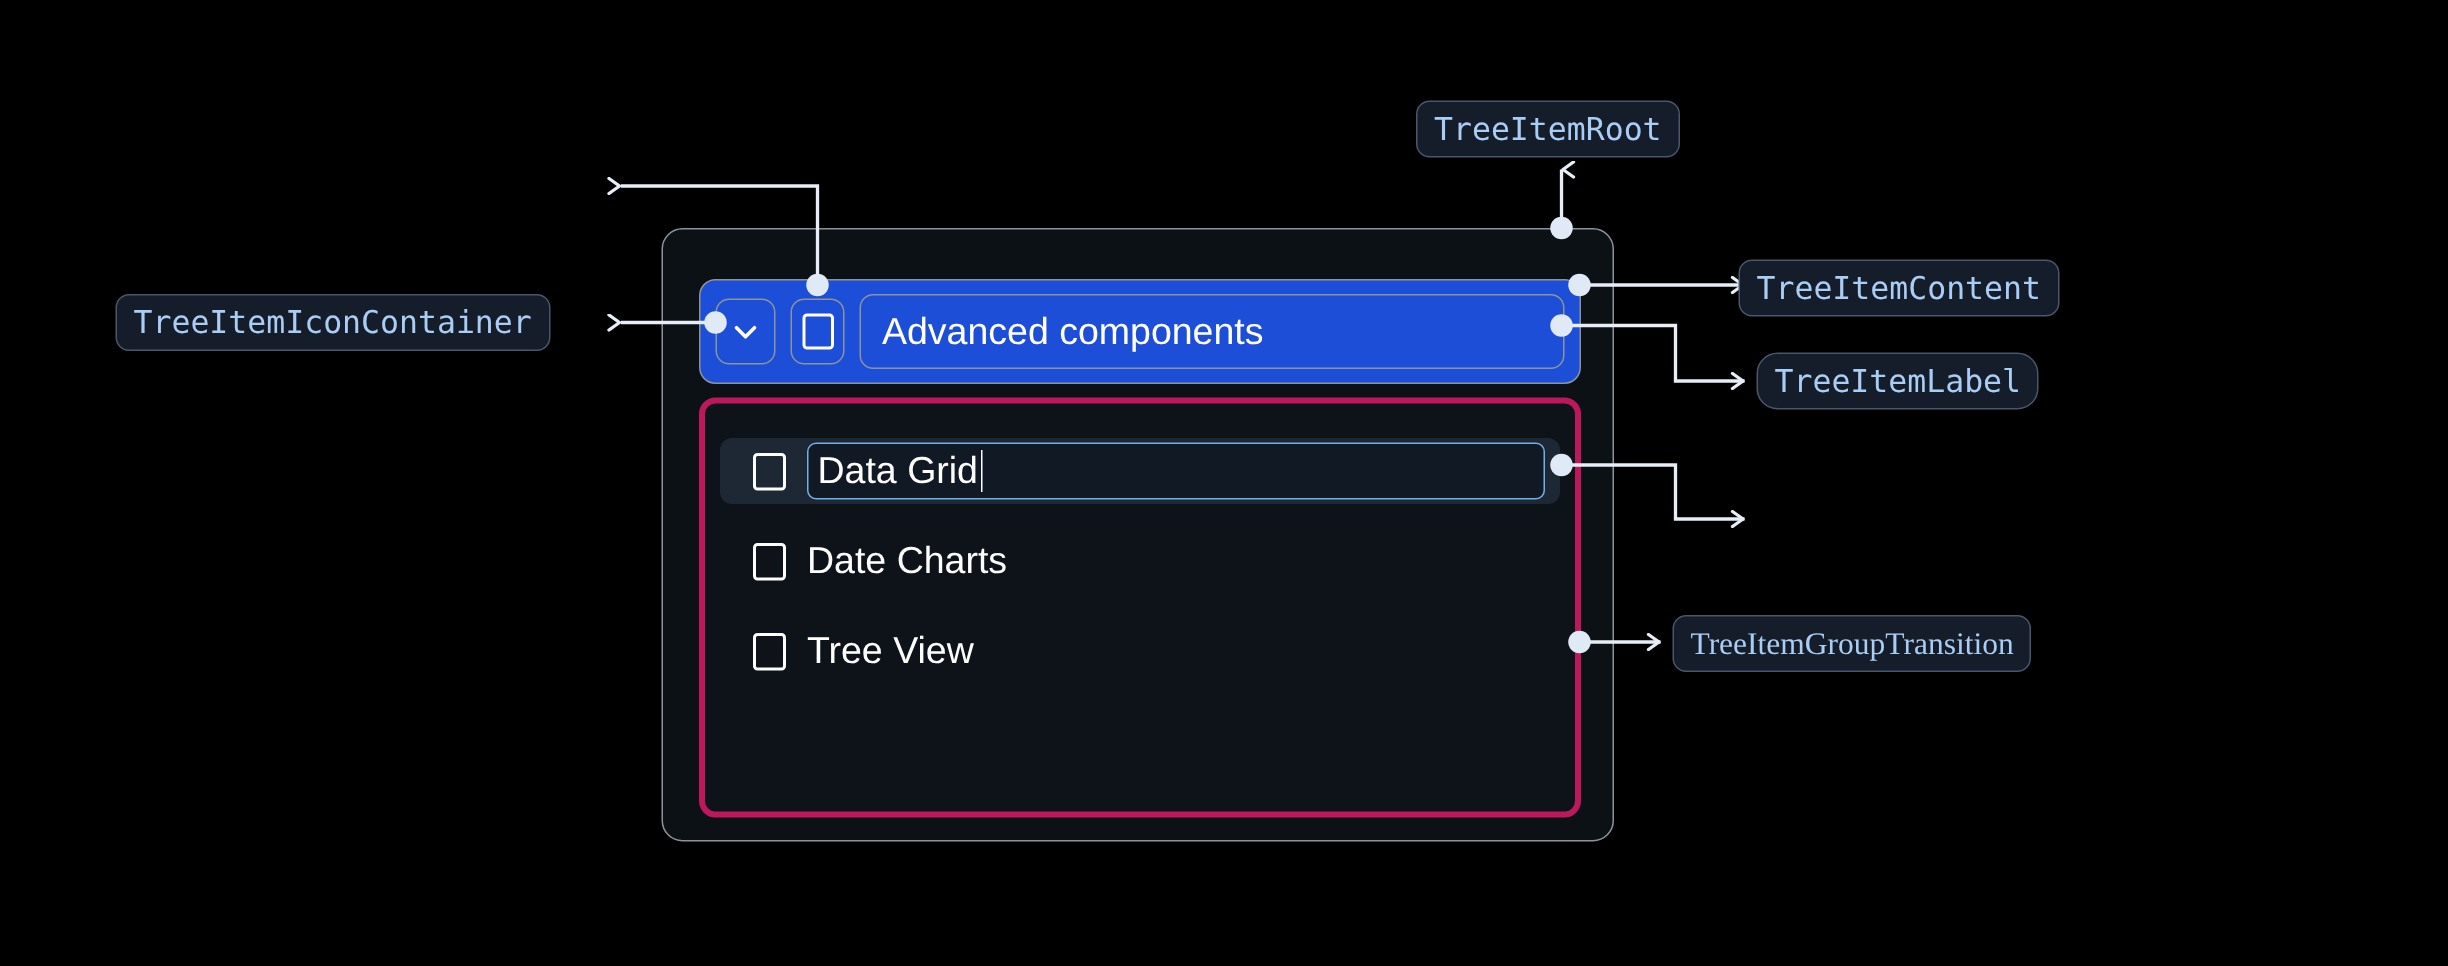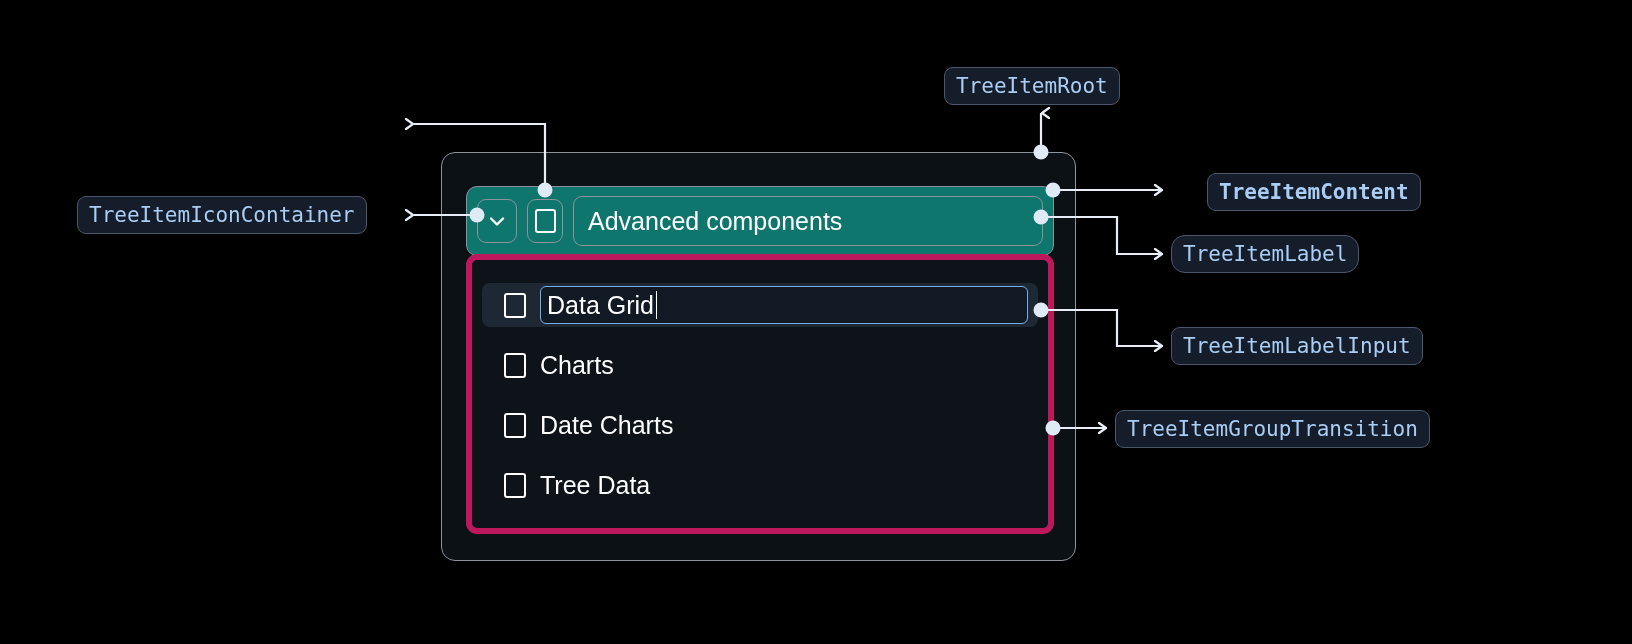--- a/index.html
+++ b/index.html
@@ -57,21 +57,21 @@
     border: 1px solid #8d939b;
     border-radius: 14px;
   }
   .tree-content {
     position: absolute;
     left: 24px;
     top: 33px;
     width: 588px;
     height: 70px;
     box-sizing: border-box;
-    background: #0f766e;
+    background: #1d4ed8;
     border: 1px solid #8d939b;
     border-radius: 11px;
     display: flex;
     align-items: center;
     padding: 0 10px;
     gap: 10px;
   }
   .icon-container {
     width: 40px;
     height: 44px;
@@ -111,26 +111,26 @@
     display: flex;
     align-items: center;
     padding-left: 14px;
     color: #ffffff;
     font-size: 25px;
   }
 
   .group-transition {
     position: absolute;
     left: 24px;
-    top: 101px;
+    top: 112px;
     width: 588px;
     height: 280px;
     box-sizing: border-box;
     background: #0d1319;
-    border: 6px solid #be185d;
+    border: 4px solid #be185d;
     border-radius: 11px;
     padding-top: 23px;
   }
   .child-row {
     position: relative;
     box-sizing: border-box;
     height: 44px;
     margin: 0 10px 16px 10px;
     display: flex;
     align-items: center;
@@ -199,33 +199,29 @@
     <div class="group-transition">
 
       <div class="child-row selected">
         <span class="child-cbox"></span>
         <span class="child-input">
           <span>Data Grid</span>
           <span class="caret"></span>
         </span>
       </div>
 
-      <div class="child-row">
-        <span class="child-cbox"></span>
-        <span class="child-text">Charts</span>
-      </div>
 
       <div class="child-row">
         <span class="child-cbox"></span>
         <span class="child-text">Date Charts</span>
       </div>
 
       <div class="child-row">
         <span class="child-cbox"></span>
-        <span class="child-text">Tree Data</span>
+        <span class="child-text">Tree View</span>
       </div>
 
     </div>
   </div>
 
   <svg id="connectors">
     <defs>
       <marker id="ar-left" markerWidth="12" markerHeight="12" refX="2" refY="6" orient="auto" markerUnits="userSpaceOnUse">
         <path d="M10 1 L3 6 L10 11" fill="none" stroke="#e8eef8" stroke-width="2.2" stroke-linecap="round" stroke-linejoin="round"></path>
       </marker>
@@ -267,29 +263,26 @@
 
 
   <div class="chip" style="left:944px; top:67px;">
     <span>TreeItemRoot</span>
   </div>
 
   <div class="chip" style="left:77px; top:196px;">
     <span>TreeItemIconContainer</span>
   </div>
 
-  <div class="chip" style="left:1207px; top:173px;font-weight:bold;">
+  <div class="chip" style="left:1159px; top:173px;">
     <span>TreeItemContent</span>
   </div>
 
   <div class="chip" style="left:1171px; top:235px;border-radius:14px;">
     <span>TreeItemLabel</span>
   </div>
 
-  <div class="chip" style="left:1171px; top:327px;">
-    <span>TreeItemLabelInput</span>
-  </div>
-
-  <div class="chip" style="left:1115px; top:410px;">
+
+  <div class="chip" style="left:1115px; top:410px;font-family:Liberation Serif, serif;">
     <span>TreeItemGroupTransition</span>
   </div>
 
 </div>
 
 </body></html>

